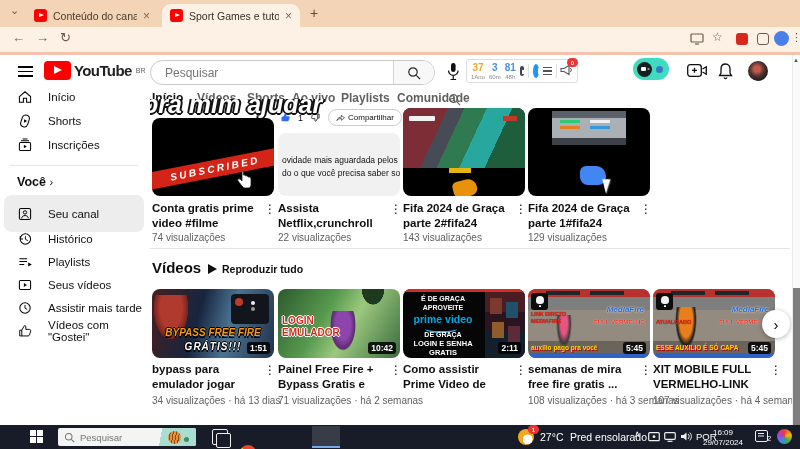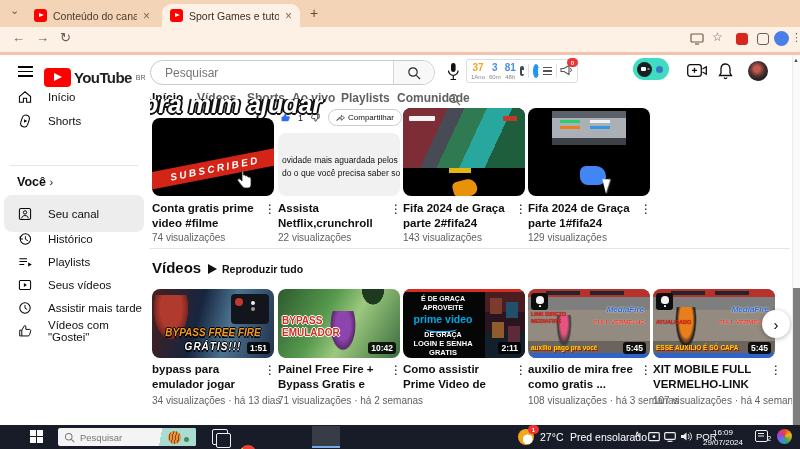--- a/index.html
+++ b/index.html
@@ -193,21 +193,21 @@
   </div>
   <div class="accentline"></div>
 
   <div class="page">
 
     <div class="abs burger" style="left:18px;top:8px;cursor:pointer;">
         <span></span>
         <span></span>
         <span></span>
       </div>
-    <div class="abs" style="left:44px;top:13px;display:flex;align-items:center;gap:3px;cursor:pointer;">
+    <div class="abs" style="left:44px;top:6px;display:flex;align-items:center;gap:3px;cursor:pointer;">
       <span class="logobox"></span>
       <span class="logotext">YouTube</span>
       <span class="logobadge">BR</span>
     </div>
     <div class="searchpill">
       <input placeholder="Pesquisar" style="">
       <div class="searchbtn">
         <svg width="14" height="14" viewBox="0 0 14 14">
             <circle cx="6" cy="6" r="4.2" fill="none" stroke="#2a2a2a" stroke-width="1.2"></circle>
             <path d="M9.3 9.3 L13 13" stroke="#2a2a2a" stroke-width="1.2"></path>
@@ -283,20 +283,28 @@
         </svg>
       <span>Início</span>
     </div>
     <div class="srow" style="top:54px;">
       <svg class="sicon" viewBox="0 0 20 20">
           <rect x="5.5" y="2.5" width="9" height="15" rx="4.5" fill="none" stroke="#030303" stroke-width="1.3" transform="rotate(18 10 10)"></rect>
           <path d="M8.8 7.8 l4 2.2 -4 2.2 z" fill="#030303"></path>
         </svg>
       <span>Shorts</span>
     </div>
+    <div class="srow" style="top:78px;">
+      <svg class="sicon" viewBox="0 0 20 20">
+          <rect x="3" y="7" width="14" height="10" rx="1.5" fill="none" stroke="#030303" stroke-width="1.3"></rect>
+          <path d="M5 4.8 h10 M7 2.6 h6" stroke="#030303" stroke-width="1.3"></path>
+          <path d="M8.6 9.8 l3.6 2.2 -3.6 2.2 z" fill="#030303"></path>
+        </svg>
+      <span>Inscrições</span>
+    </div>
     <div class="sdivider" style="top:110px;"></div>
     <div class="abs" style="left:17px;top:120px;font-size:12.5px;font-weight:bold;color:#0f0f0f;cursor:pointer;"><span>Você</span> <span style="font-weight:normal;font-size:11px;">›</span></div>
     <div class="srow sel" style="top:140px;height:37px;">
       <svg class="sicon" viewBox="0 0 20 20">
           <rect x="3" y="3" width="14" height="14" rx="2" fill="none" stroke="#030303" stroke-width="1.3"></rect>
           <circle cx="10" cy="8" r="2.1" fill="none" stroke="#030303" stroke-width="1.2"></circle>
           <path d="M6 15.5 c0-2.4 1.8-3.6 4-3.6 s4 1.2 4 3.6" fill="none" stroke="#030303" stroke-width="1.2"></path>
         </svg>
       <span>Seu canal</span>
     </div>
@@ -413,21 +421,21 @@
       <div class="bp2">GRÁTIS!!!</div>
       <span class="dur">1:51</span>
     </div>
     <div class="ctitle" style="left:152px;top:307px;">bypass para emulador jogar com mobile...</div>
     <span class="kebab" style="left:264px;top:309px;">⋮</span>
     <div class="cmeta" style="left:152px;top:340px;">34 visualizações · há 13 dias</div>
 
     <div class="thumb th-painel" style="left:278px;top:234px;height:69px;">
       <div class="pal"></div>
       <div class="char"></div>
-      <div class="pn1">BYPASS</div>
+      <div class="pn1">LOGIN</div>
       <div class="pn2">EMULADOR</div>
       <span class="dur">10:42</span>
     </div>
     <div class="ctitle" style="left:278px;top:307px;">Painel Free Fire + Bypass Gratis e Atualizado #Painel...</div>
     <span class="kebab" style="left:390px;top:309px;">⋮</span>
     <div class="cmeta" style="left:278px;top:340px;">71 visualizações · há 2 semanas</div>
 
     <div class="thumb th-prime" style="left:403px;top:234px;height:69px;">
       <div class="topbar"></div>
       <div class="collage"></div>
@@ -447,21 +455,21 @@
       <div class="topbar"></div>
       <div class="skull"></div>
       <div class="ffchar1"></div>
       <div class="mfire">MediaFire</div>
       <div class="ffred">LINK DIRETO MEDIAFIRE</div>
       <div class="fullv">FULL VERMELHO</div>
       <div class="ffcap">auxilio pago pra você</div>
       <div class="botbar"></div>
       <span class="dur">5:45</span>
     </div>
-    <div class="ctitle" style="left:528px;top:307px;">auxilio de mira free como gratis ...</div>
+    <div class="ctitle" style="left:528px;top:307px;">semanas de mira free fire gratis ...</div>
     <span class="kebab" style="left:640px;top:309px;">⋮</span>
     <div class="cmeta" style="left:528px;top:340px;">108 visualizações · há 3 semanas</div>
 
     <div class="thumb th-ff" style="left:653px;top:234px;height:69px;">
       <div class="topbar"></div>
       <div class="skull"></div>
       <div class="ffgoku"></div>
       <div class="mfire">MediaFire</div>
       <div class="ffred" style="top:30px;">ATUALIZADO</div>
       <div class="fullv">FULL VERMELHO</div>

